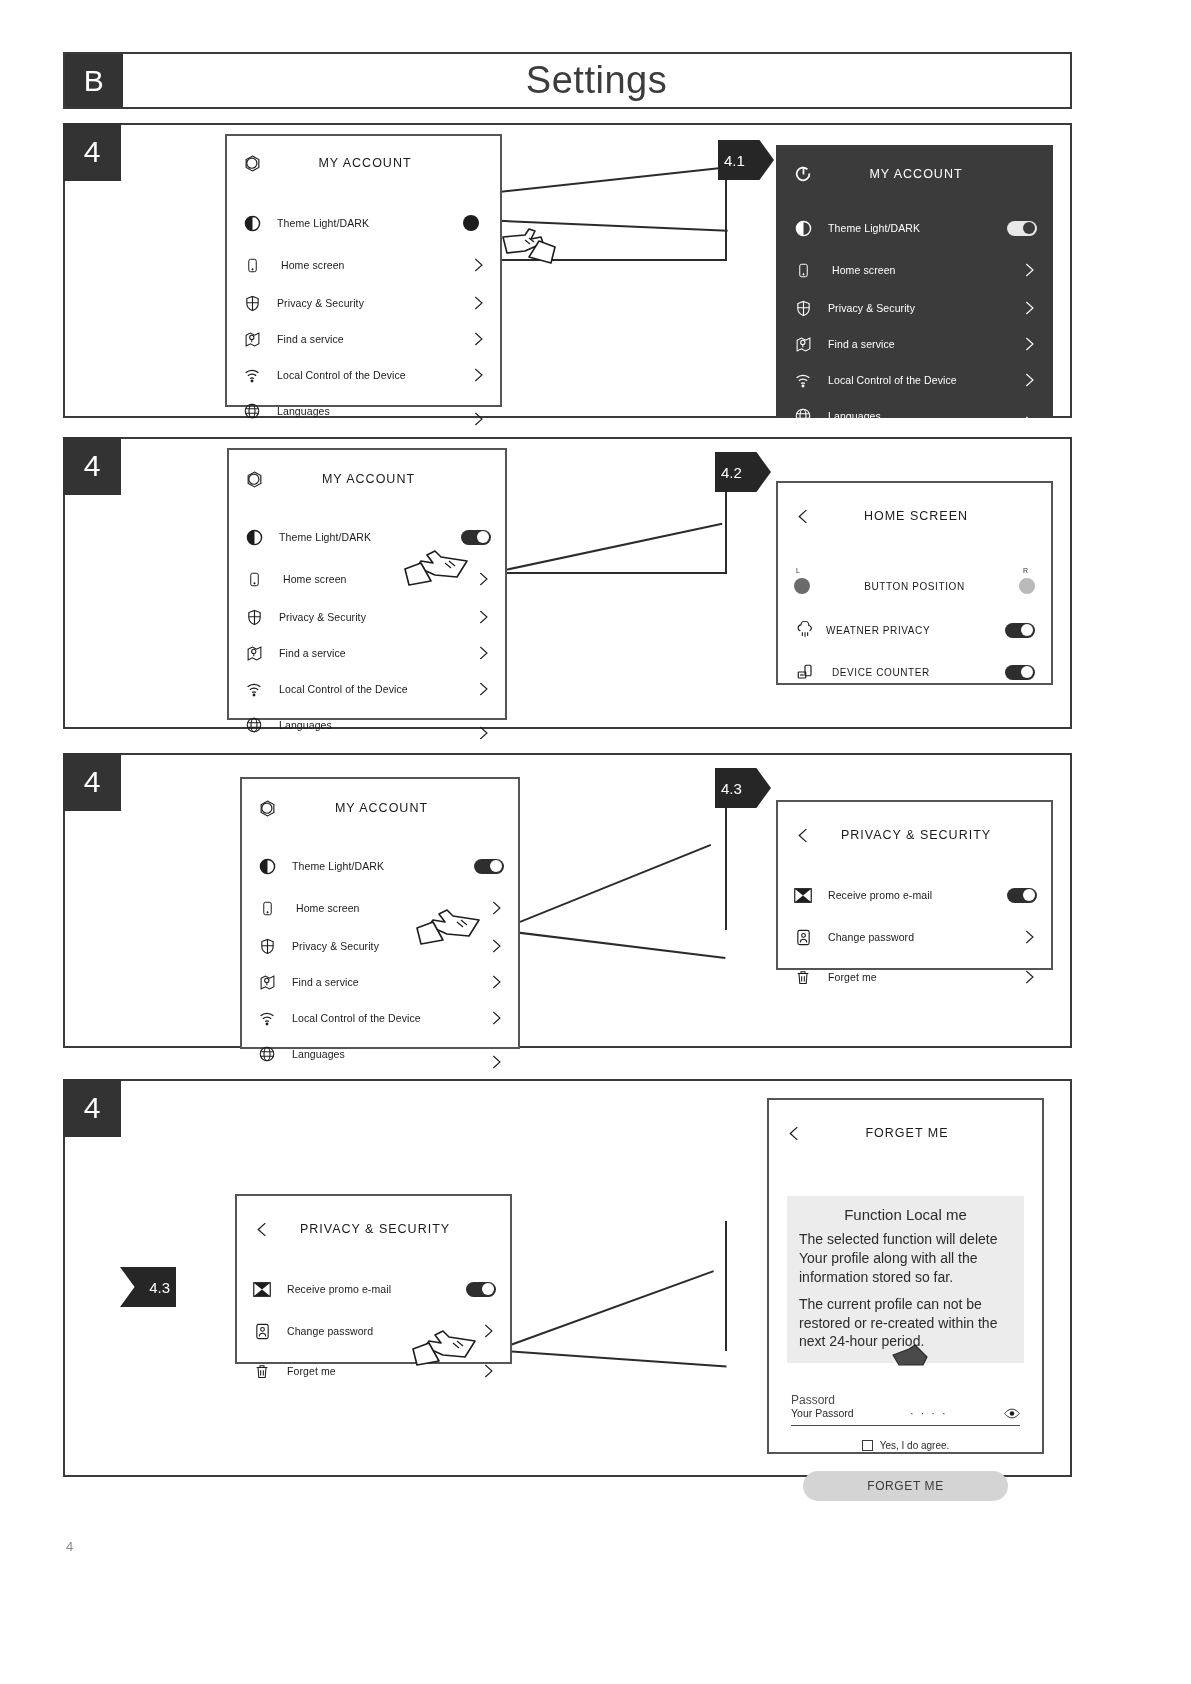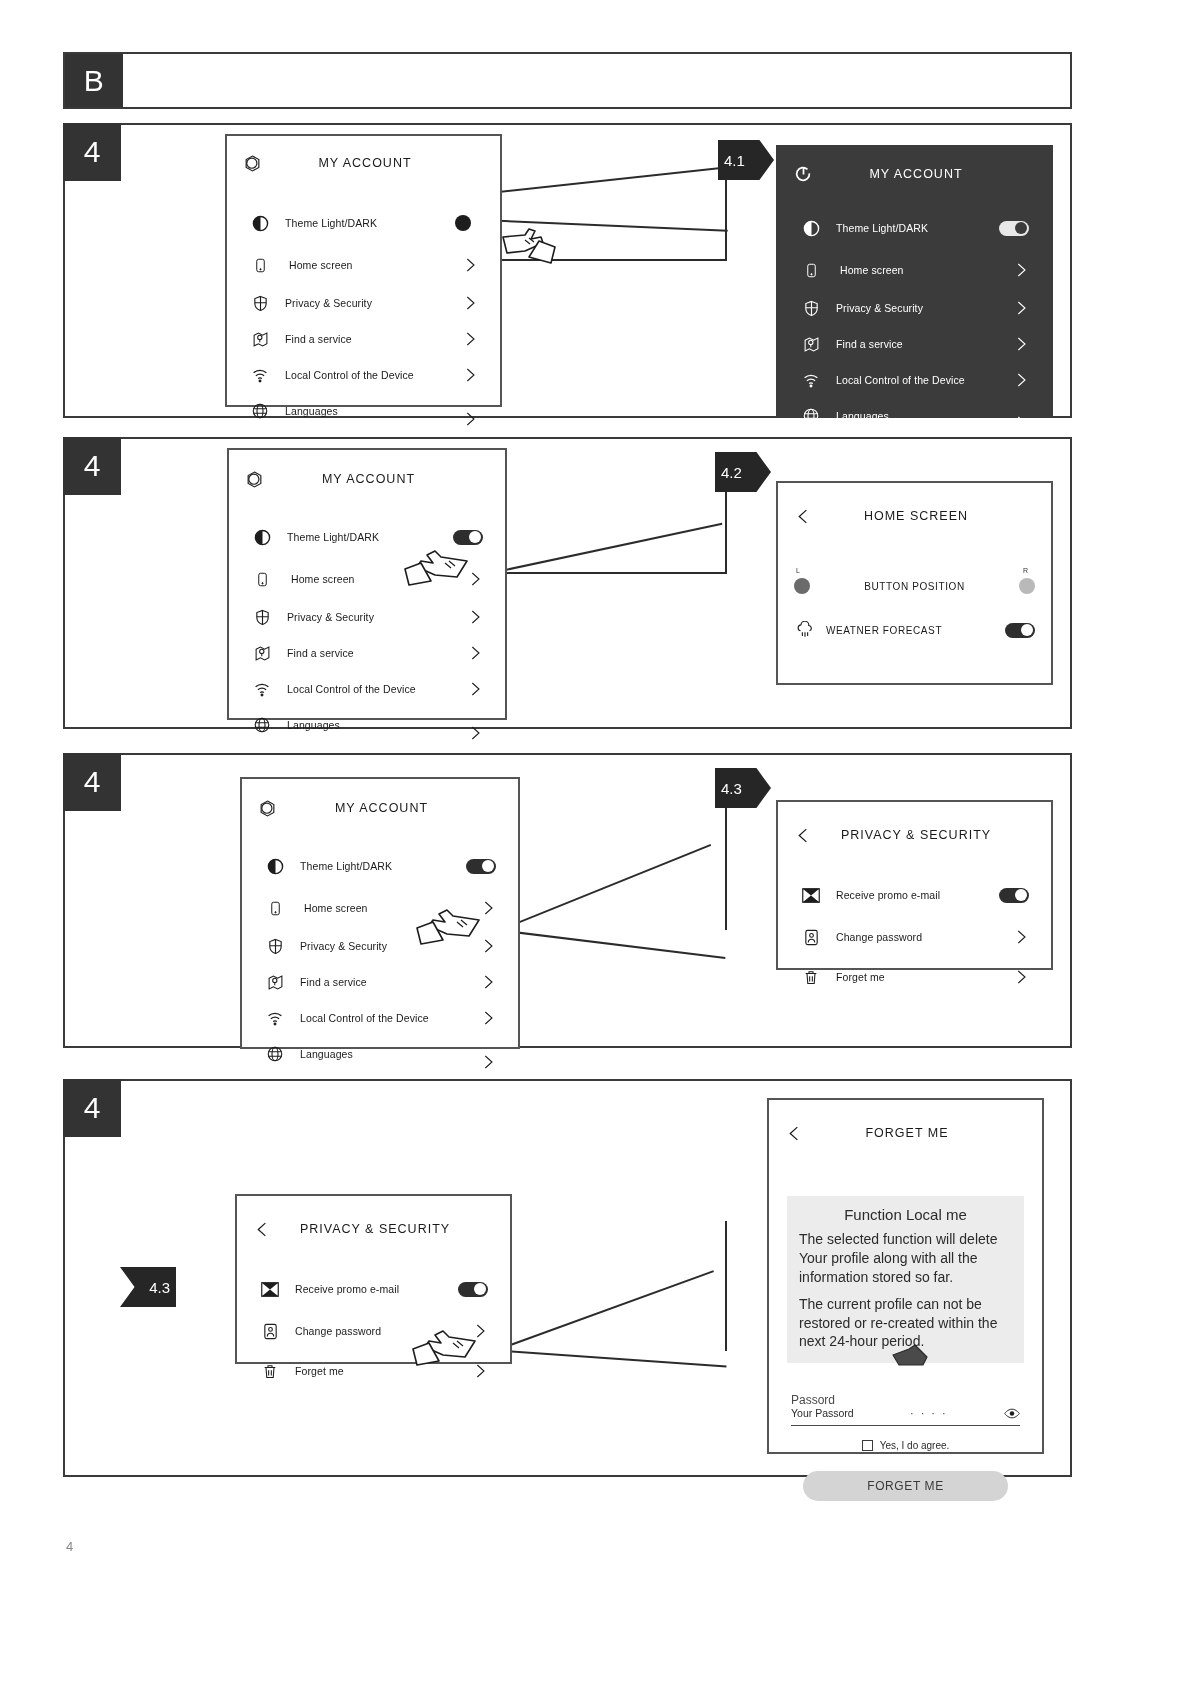--- a/index.html
+++ b/index.html
@@ -30,21 +30,21 @@
           color:#fff; font-size:15px; display:flex; align-items:center;
           padding-left:6px; clip-path: polygon(0 0, 74% 0, 100% 50%, 74% 100%, 0 100%); }
   .flag.left { clip-path: polygon(0 0, 100% 0, 100% 100%, 0 100%, 26% 50%);
                justify-content:flex-end; padding-right:6px; padding-left:0;}
 
   
   .screen { position:absolute; border:2px solid #555; background:#fff; }
   .screen.dark { background:#3b3b3b; border-color:#3b3b3b; color:#fff; }
   .scr-head { display:flex; align-items:center; height:38px; padding:0 14px; }
   .scr-title { flex:1; text-align:center; font-size:12.5px; letter-spacing:1px; }
-  .row { display:flex; align-items:center; padding:0 22px; height:30px; }
+  .row { display:flex; align-items:center; padding:0 14px; height:30px; }
   .row .lbl { flex:1; font-size:10.5px; margin-left:14px; letter-spacing:.1px; }
   .row .lbl.caps { font-size:10px; letter-spacing:.6px; }
   .ico { width:22px; height:22px; display:flex; align-items:center; justify-content:center; flex:none;}
   .ico svg { display:block; }
   .chev { width:16px; height:16px; flex:none; }
 
   
   .toggle { width:30px; height:15px; border-radius:9px; background:#2e2e2e;
             position:relative; flex:none; }
   .toggle .knob { position:absolute; width:12px; height:12px; border-radius:50%;
@@ -82,20 +82,21 @@
   .fm-agree-t { font-size:10px; color:#2b2b2b; }
   .fm-btn { margin:20px 34px 0; height:30px; border-radius:15px; background:#d4d4d4;
             display:flex; align-items:center; justify-content:center;
             font-size:12px; color:#3a3a3a; letter-spacing:.6px; }
 </style>
 </head>
 <body>
 
 <div class="header">
   <div class="header-badge">B</div>
+  <div class="header-title">Settings</div>
 </div>
 
 <div class="panel" style="left:63px; top:123px; width:1009px; height:295px;">
   <div class="step-badge">4</div>
 
   <div class="ln" style="left:278px; top:83px; width:385px; height:2px; transform:rotate(-6.2deg); transform-origin:left center;"></div>
   <div class="ln" style="left:278px; top:88px; width:385px; height:2px; transform:rotate(2.5deg); transform-origin:left center;"></div>
   <div class="ln" style="left:430px; top:134px; width:232px; height:2px;"></div>
   <div class="ln" style="left:660px; top:36px; width:2px; height:100px;"></div>
 
@@ -435,26 +436,39 @@
         </span>
     </div>
 
     <div class="row" style="margin-top:14px; padding:0 16px;">
       <span class="ico">
         <svg width="18" height="18" viewBox="0 0 24 24" fill="none" stroke="#1d1d1d" stroke-width="1.5">
             <path d="M6 13a4 4 0 0 1 .6-7.9A5.2 5.2 0 0 1 17 6a3.6 3.6 0 0 1 1 7"></path>
             <path d="M8.5 15v5M12 15v6M15.5 15v5"></path>
           </svg>
       </span>
-      <span class="lbl caps" style="margin-left:10px;">WEATNER FORECAST</span>
+      <span class="lbl caps" style="margin-left:10px;">WEATNER PRIVACY</span>
       <span class="toggle">
           <span class="knob"></span>
         </span>
     </div>
 
+    <div class="row" style="margin-top:12px; padding:0 16px;">
+      <span class="ico">
+        <svg width="18" height="18" viewBox="0 0 24 24" fill="none" stroke="#1d1d1d" stroke-width="1.6">
+            <rect x="12" y="3" width="8" height="14" rx="1.5"></rect>
+            <rect x="3" y="12" width="10" height="8" rx="1"></rect>
+            <path d="M5.5 16h5"></path>
+          </svg>
+      </span>
+      <span class="lbl caps" style="margin-left:16px;">DEVICE COUNTER</span>
+      <span class="toggle">
+          <span class="knob"></span>
+        </span>
+    </div>
   </div>
 </div>
 
 <div class="panel" style="left:63px; top:753px; width:1009px; height:295px;">
   <div class="step-badge">4</div>
 
   <div class="ln" style="left:440px; top:172px; width:222px; height:2px; transform:rotate(-22deg); transform-origin:left center;"></div>
   <div class="ln" style="left:440px; top:175px; width:222px; height:2px; transform:rotate(7deg); transform-origin:left center;"></div>
   <div class="ln" style="left:660px; top:35px; width:2px; height:140px;"></div>
 

